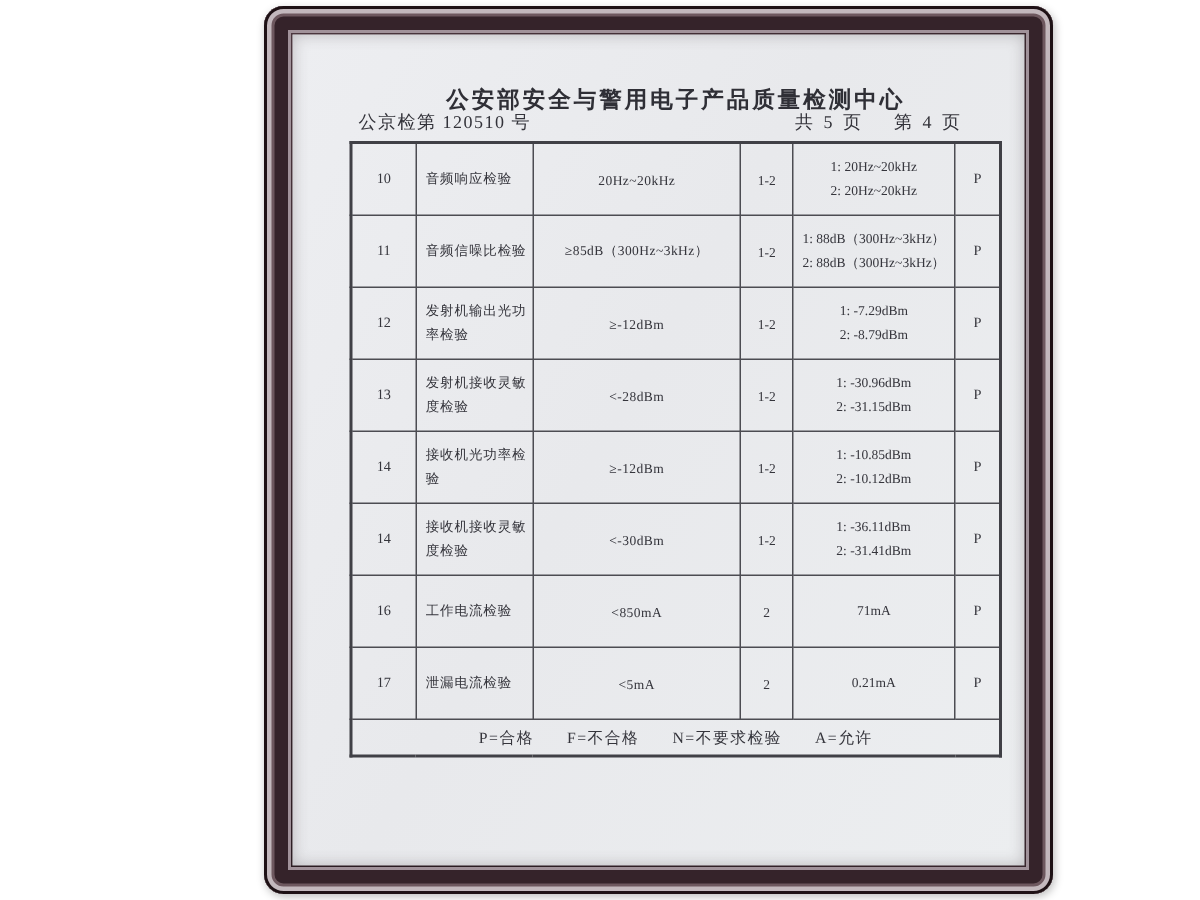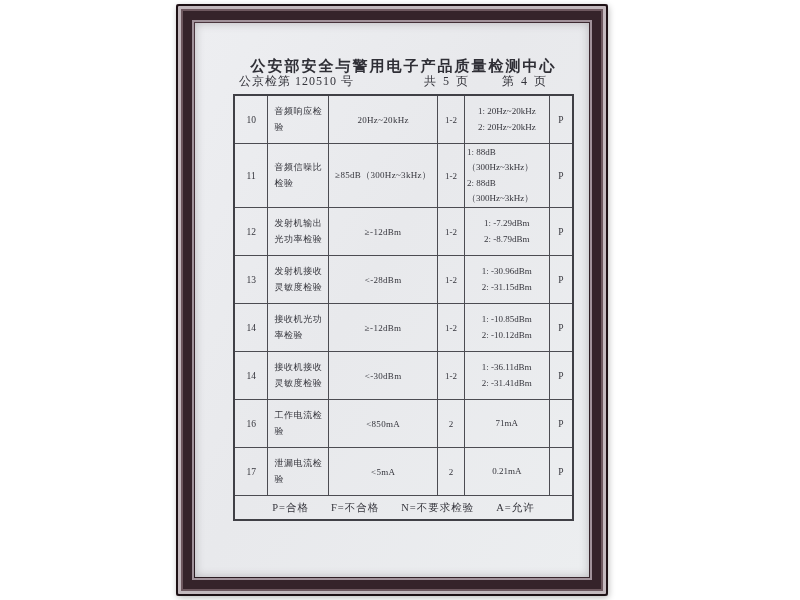--- a/index.html
+++ b/index.html
@@ -5,23 +5,23 @@
   html,body{margin:0;padding:0;}
   body{
     width:800px;height:600px;overflow:hidden;
     background:#ffffff;
     font-family:"Liberation Serif","DejaVu Serif",serif;
     position:relative;
   }
   .photo{position:absolute;inset:0;}
   
   .frame{
-    position:absolute;left:176px;top:4px;width:432px;height:592px;
+    position:absolute;left:176px;top:4px;width:526px;height:592px;
     background:linear-gradient(150deg,#4d3840 0%,#3a272e 35%,#2a1b21 70%,#3a272e 100%);
-    border-radius:3px;
+    border-radius:13px;
     box-shadow:
       inset 0 0 0 2px #1e1115,
       inset 0 0 0 5px #c3b8bd,
       inset 0 0 0 7px #6e585f,
       inset 0 0 0 16px #35232a,
       inset 0 0 0 18px #a1929a,
       1px 2px 6px rgba(0,0,0,.25);
   }
   
   .paper{
@@ -39,21 +39,21 @@
   .doc-title{
     margin-top:3px;text-align:center;
     font-size:22px;font-weight:bold;color:#2c2c33;
     letter-spacing:0.85em;padding-left:0.85em;
   }
   .meta{
     margin-top:-3px;display:flex;justify-content:space-between;align-items:flex-end;
     font-size:12px;color:#33333a;
   }
   .report-no{margin-left:6px;letter-spacing:1px;}
-  .pages{margin-right:26px;display:flex;gap:32px;letter-spacing:2px;}
+  .pages{margin-right:26px;display:flex;gap:20px;letter-spacing:2px;}
   
   table.report-table{
     width:100%;margin-top:4px;
     border-collapse:collapse;table-layout:fixed;
     border:2px solid #404046;
     background:transparent;
   }
   .report-table th,.report-table td{
     border:1px solid #4c4c52;
     font-weight:normal;color:#35353c;

